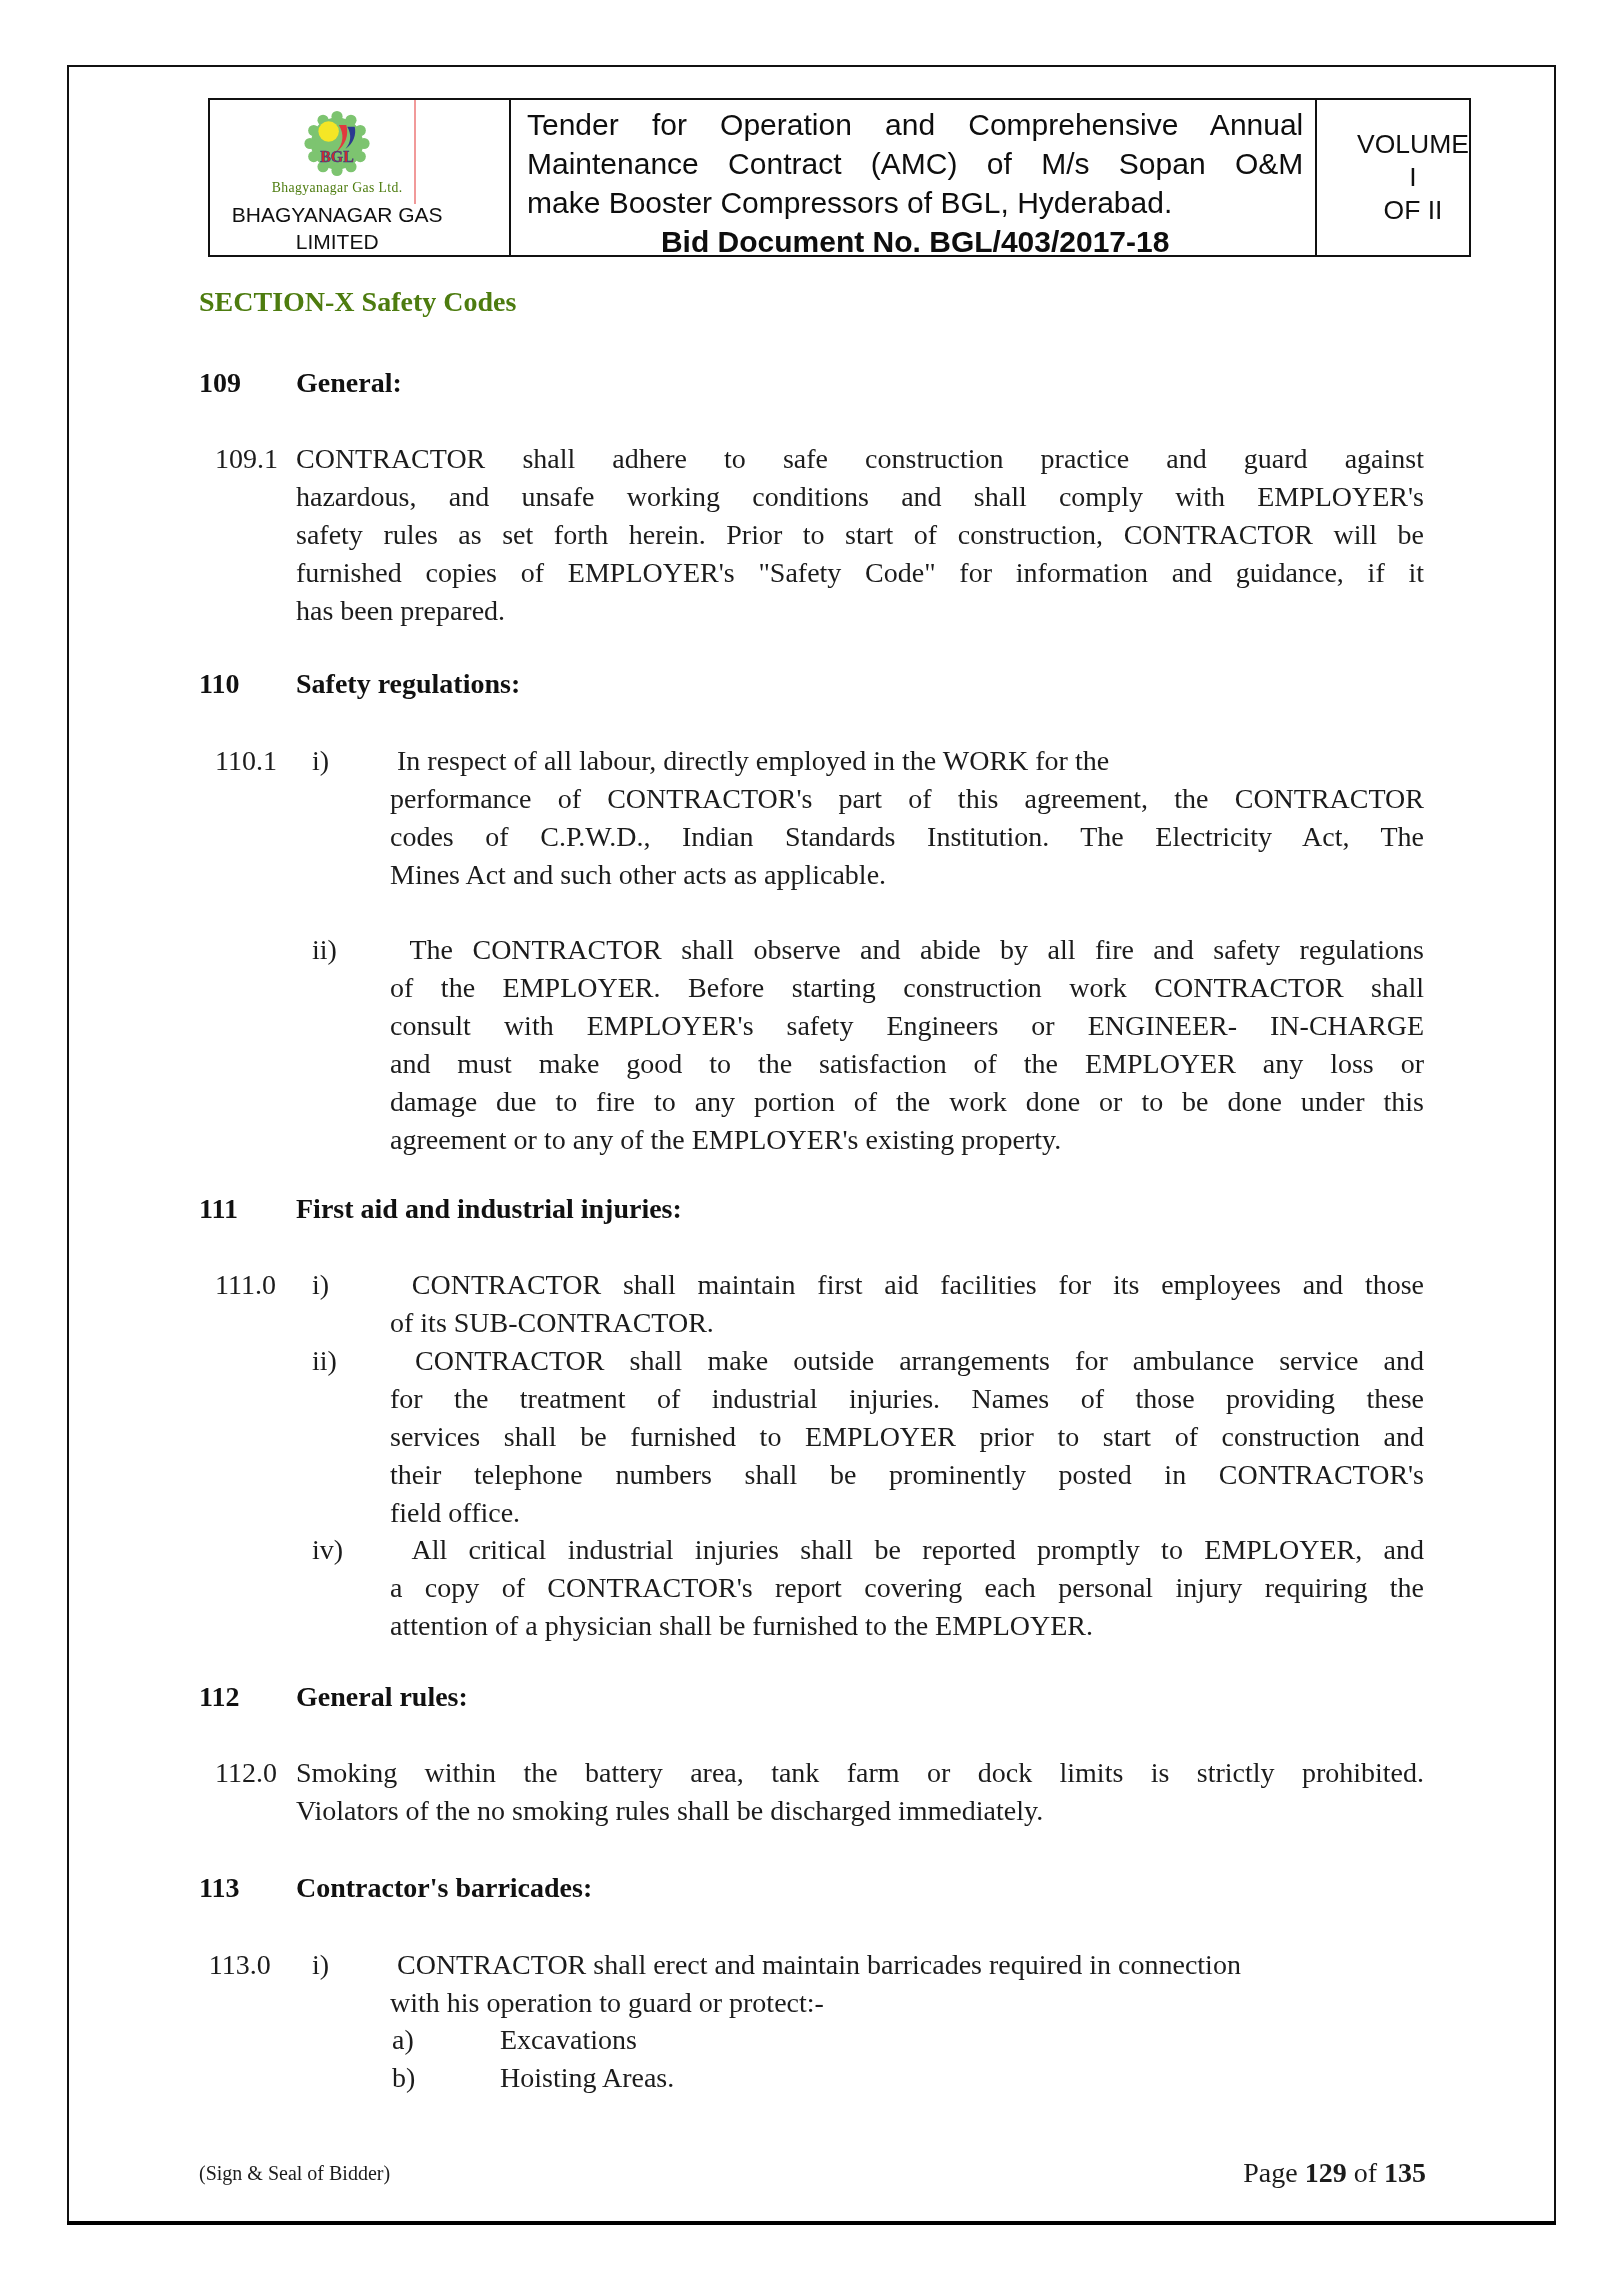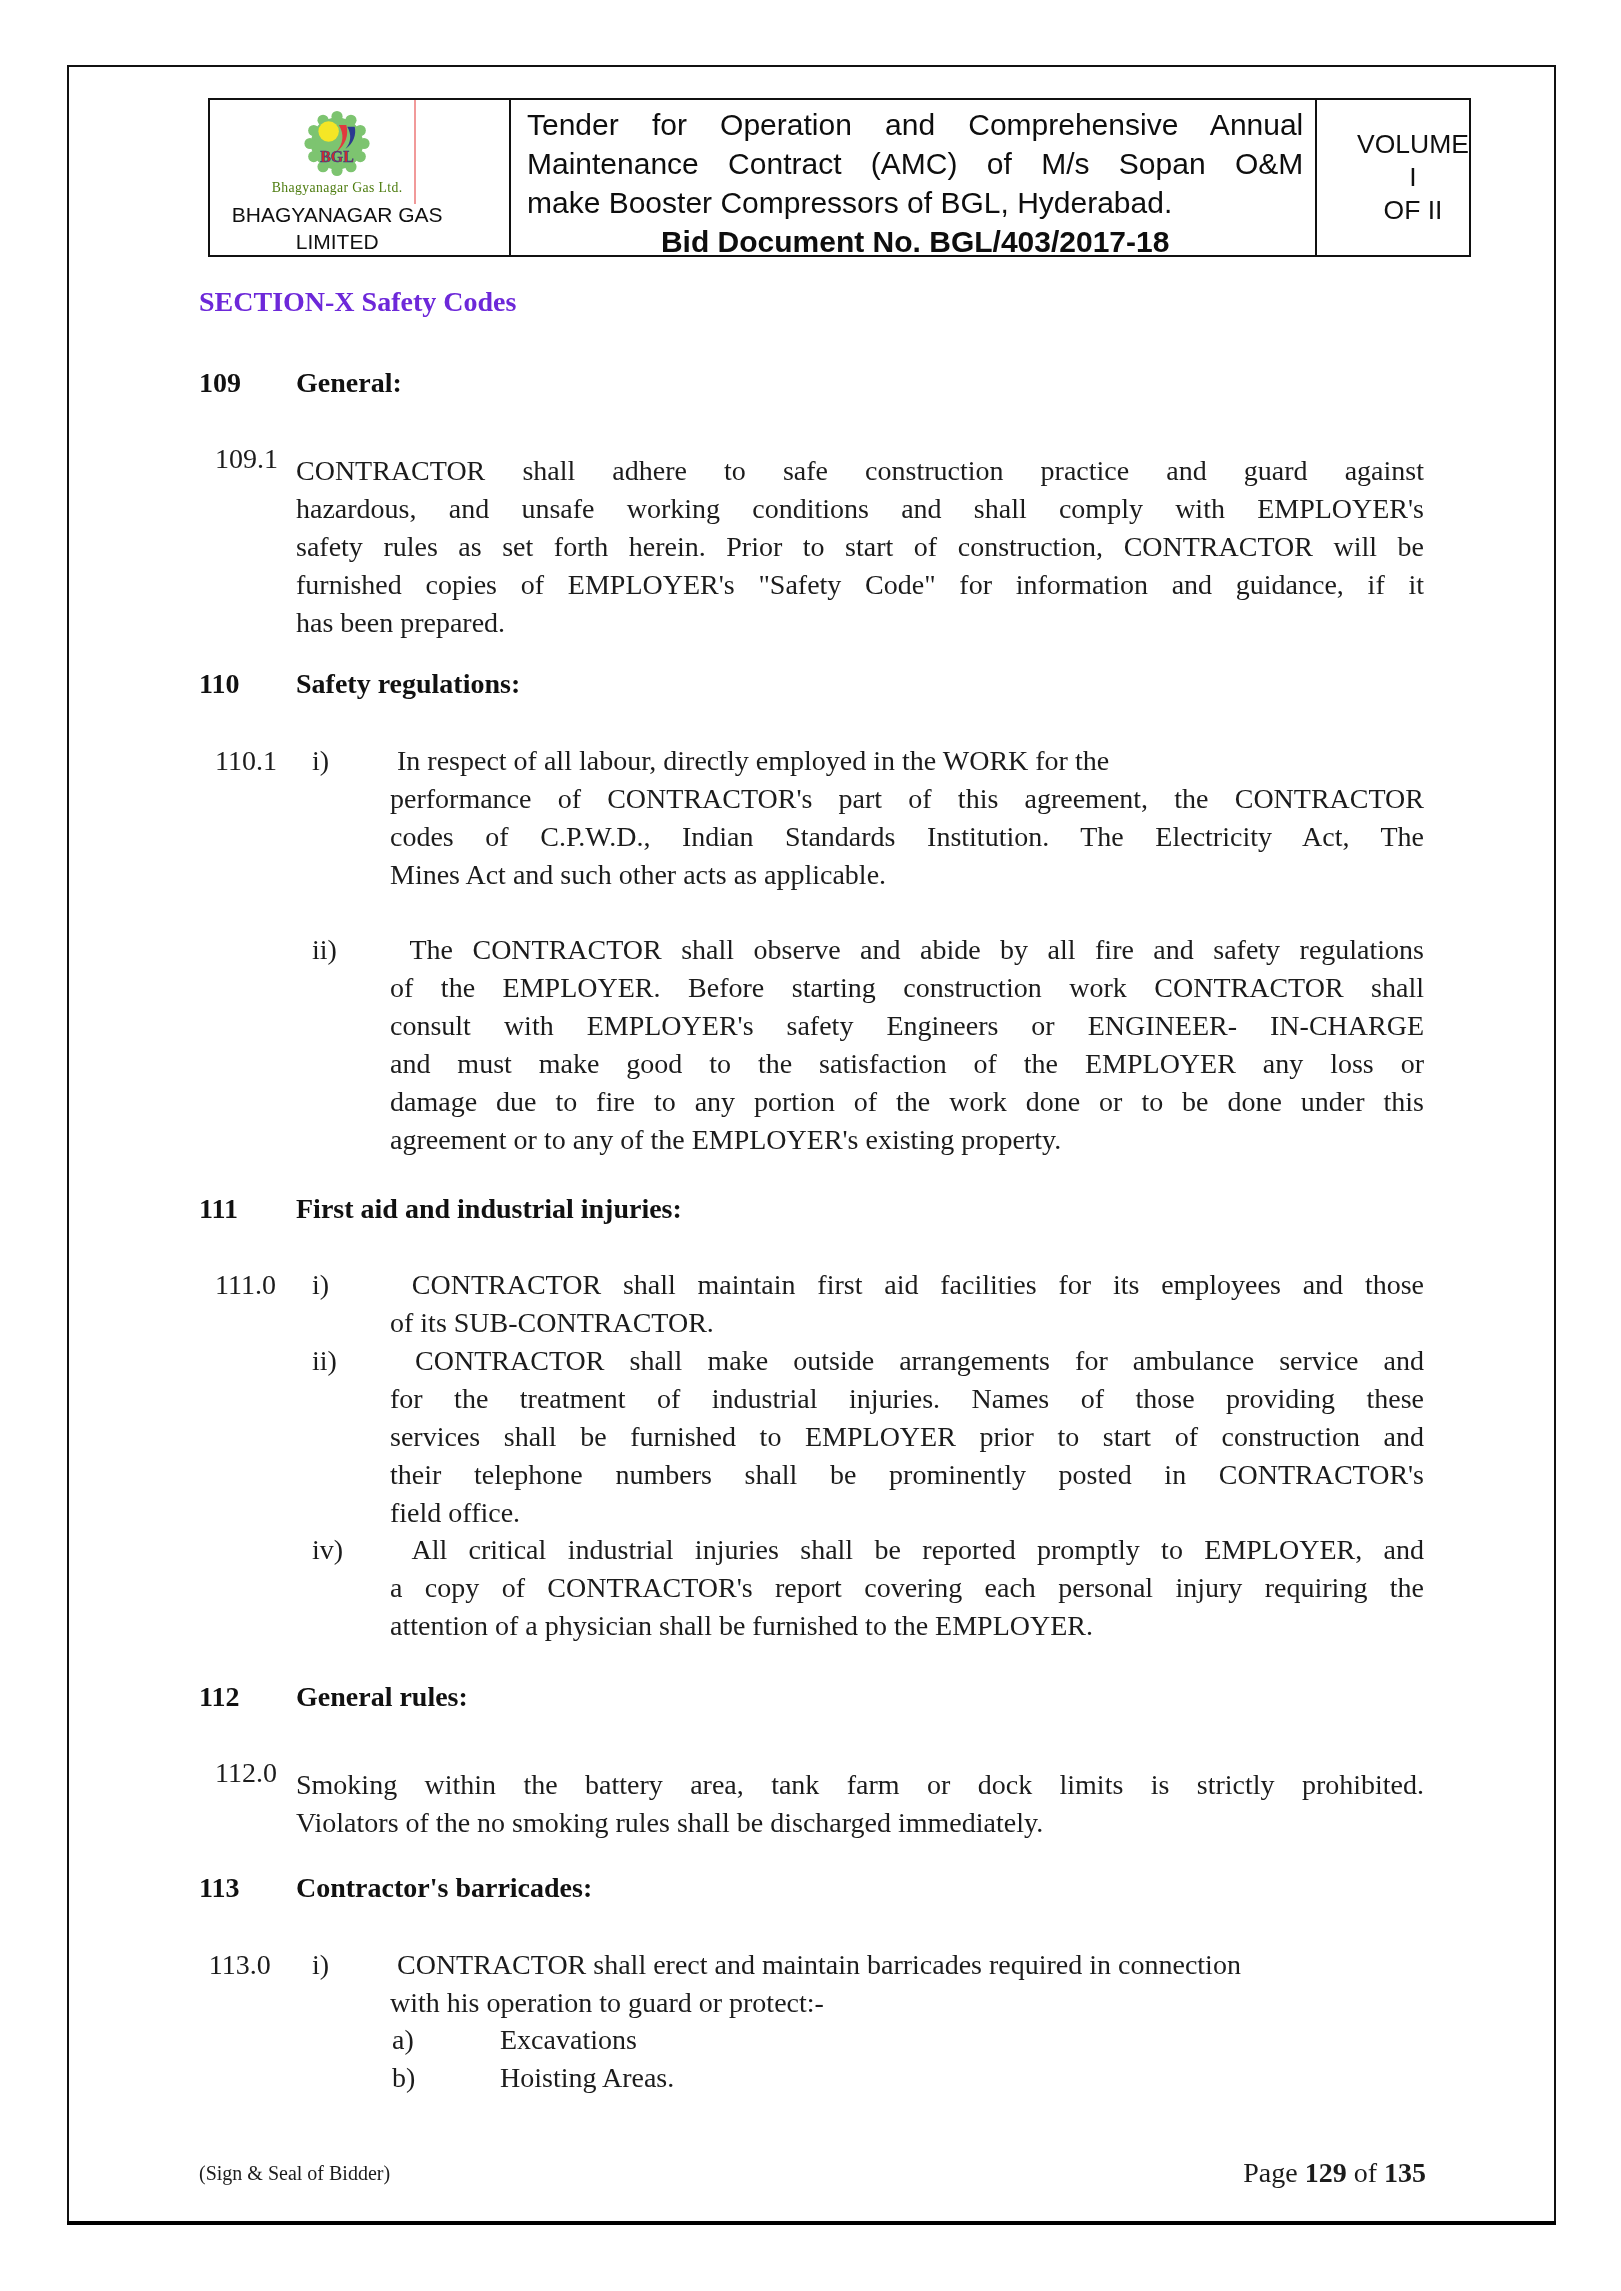--- a/index.html
+++ b/index.html
@@ -32,26 +32,26 @@
   .title-center { text-align:center;font-weight:bold; }
   .vol-line { font-size:26.5px; line-height:33px; color:#101010; text-align:center; }
   .tline { white-space:pre-wrap; font-size:28px; line-height:38px; }
   .just { text-align:justify; text-align-last:justify; }
   .heading { position:absolute; font-weight:bold; font-size:28px; line-height:38px; color:#111; }
   .heading .hnum { position:absolute; left:0; top:0; }
   .heading .hlabel { position:absolute; left:97px; top:0; white-space:nowrap; }
   .block { position:absolute; }
   .pnum { position:absolute; top:0; left:16px; font-size:28px; line-height:38px; }
   .pmark { position:absolute; top:0; left:113px; font-size:28px; line-height:38px; }
-  .ptext-wide { position:absolute; top:12px; left:97px; width:1128px; }
+  .ptext-wide { position:absolute; top:0; left:97px; width:1128px; }
   .ptext-sub { position:absolute; top:0; left:191px; width:1034px; }
   .subitem-marker { position:absolute; top:0; left:193px; font-size:28px; line-height:38px; }
   .subitem-label { position:absolute; top:0; left:301px; font-size:28px; line-height:38px; white-space:nowrap; }
 
-  #section-title { position:absolute; left:199px; top:283px; font-weight:bold; font-size:28px; line-height:38px; color:#6d28d9; }
+  #section-title { position:absolute; left:199px; top:283px; font-weight:bold; font-size:28px; line-height:38px; color:#4d7c0f; }
 
   #footer-sign { position:absolute; left:199px; top:2154px; font-size:20px; line-height:38px; }
   #footer-page { position:absolute; right:195px; top:2154px; font-size:28px; line-height:38px; white-space:pre; }
   #footer-page b { font-weight:bold; }
   #bottom-rule { position:absolute; left:67px; top:2221px; width:1489px; height:3.9px; background:#000; }
 </style>
 </head>
 <body>
 
 <div id="page">

